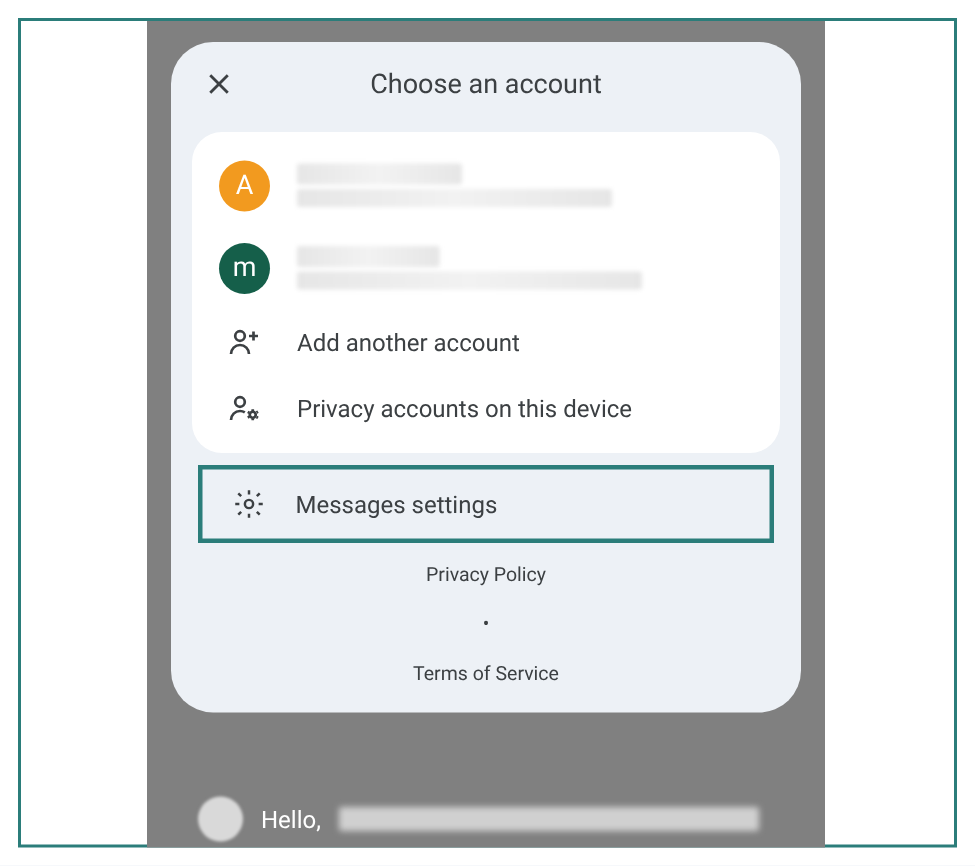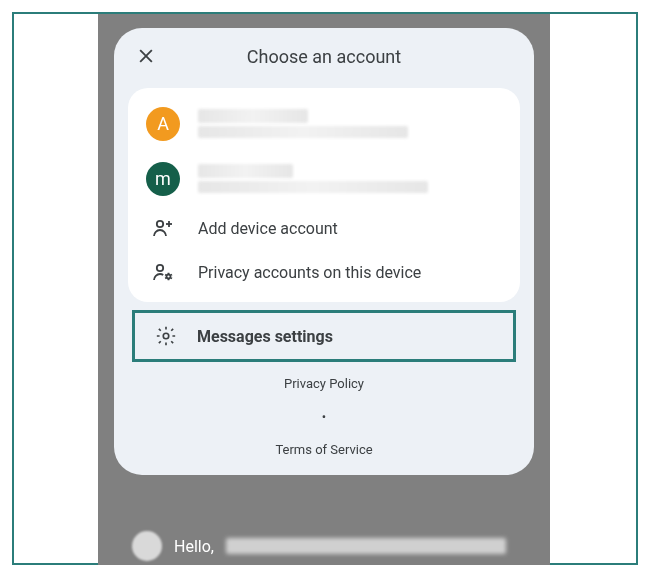--- a/index.html
+++ b/index.html
@@ -108,21 +108,20 @@
   }
   .row-label {
     font-size: 16px;
     color: #3c4043;
   }
   .lower-rows {
     padding: 8px 0 0 0;
   }
   .lower-rows .row {
     padding: 14px 32px;
-    font-weight: bold;
   }
   .highlight-box {
     border: 3px solid #2b7d7a;
     margin: 0 18px;
   }
   .highlight-box .row {
     padding: 12px 14px;
   }
   .highlight-box .icon-slot {
     margin-right: 14px;
@@ -202,21 +201,21 @@
 
         <div class="row">
           <div class="icon-slot">
             <svg width="24" height="24" viewBox="0 0 24 24" fill="none" stroke="currentColor" stroke-width="1.8">
               <circle cx="9" cy="8" r="3.2"></circle>
               <path d="M3 20c0-3.3 2.7-6 6-6s6 2.7 6 6"></path>
               <line x1="18" y1="5" x2="18" y2="11"></line>
               <line x1="15" y1="8" x2="21" y2="8"></line>
             </svg>
           </div>
-          <div class="row-label">Add device account</div>
+          <div class="row-label">Add another account</div>
         </div>
 
         <div class="row">
           <div class="icon-slot">
             <svg width="24" height="24" viewBox="0 0 24 24" fill="none" stroke="currentColor" stroke-width="1.8">
               <circle cx="9" cy="8" r="3.2"></circle>
               <path d="M3 20c0-3.3 2.7-6 6-6 1.2 0 2.3.3 3.2.9"></path>
               <circle cx="17.5" cy="16.5" r="2"></circle>
               <path d="M17.5 12.8v1.2M17.5 19v1.2M14.2 14.6l1 .6M20 18l1 .6M14.2 18.4l1-.6M20 15l1-.6"></path>
             </svg>

